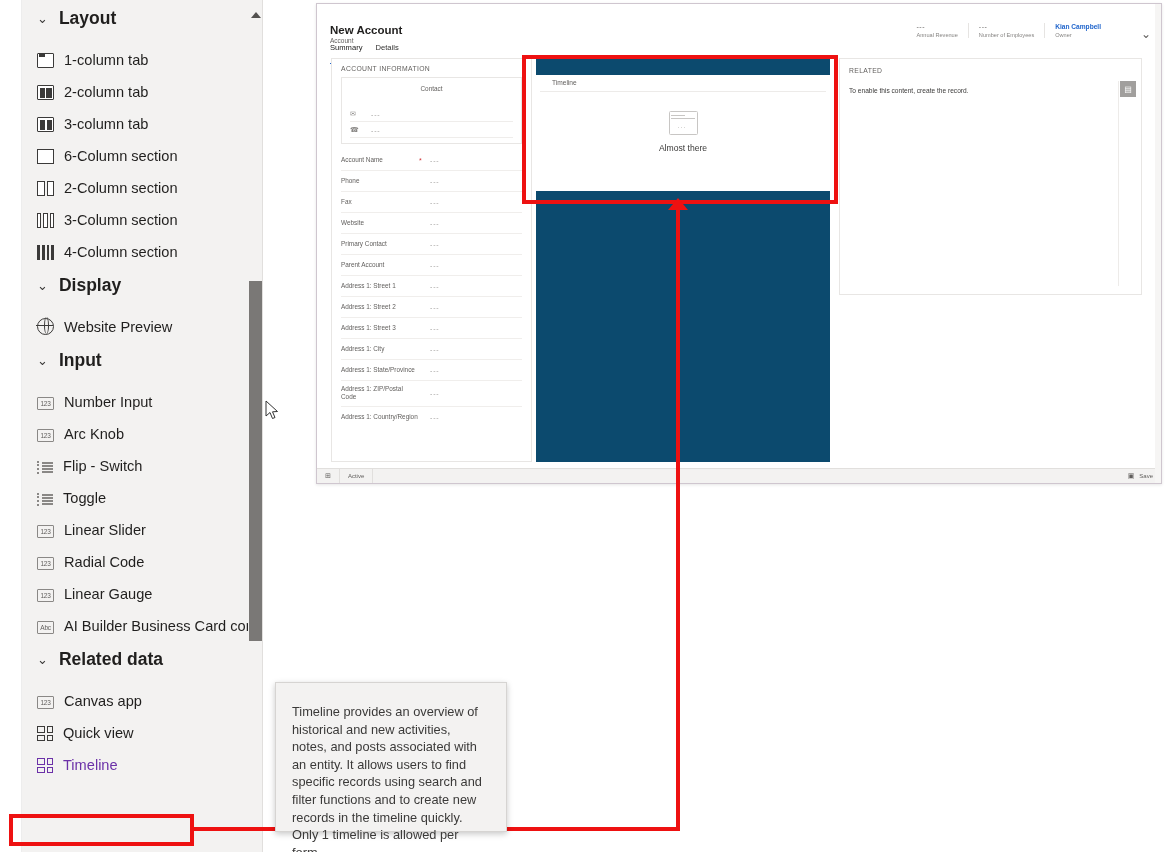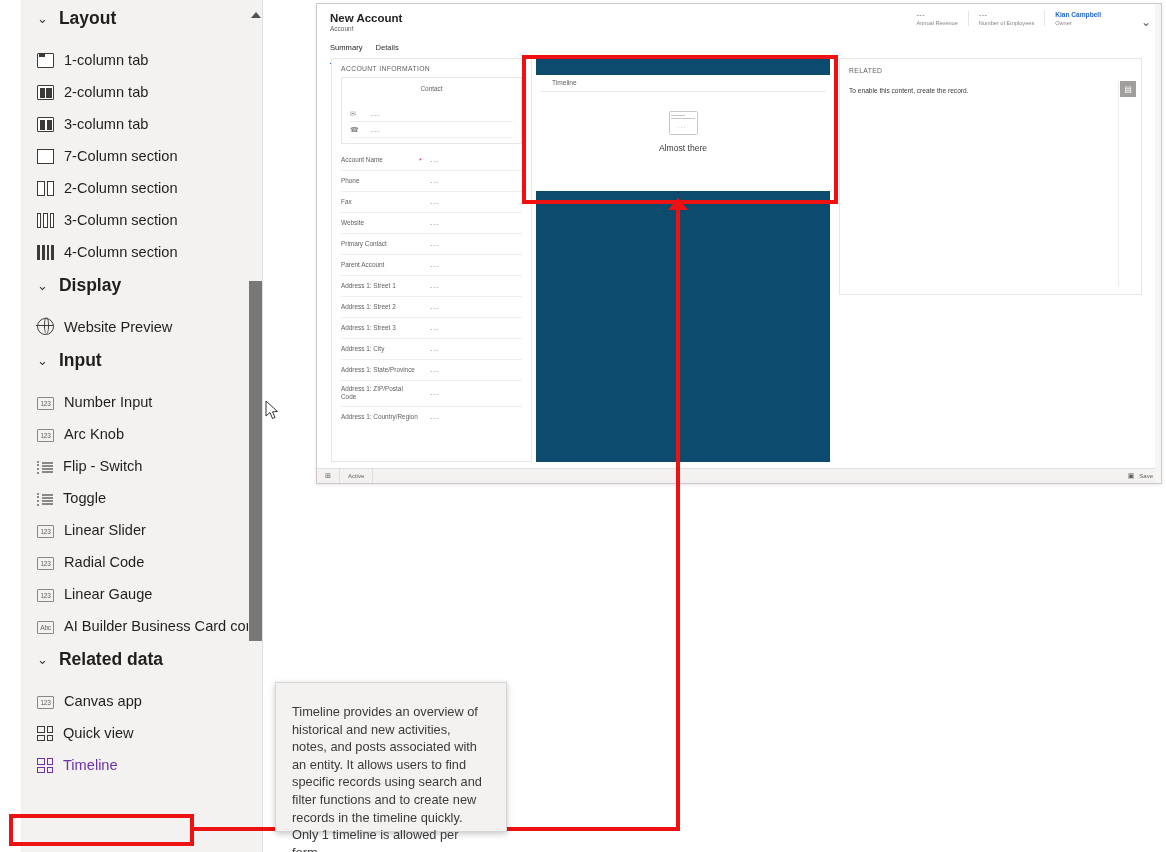--- a/index.html
+++ b/index.html
@@ -146,21 +146,21 @@
     position:absolute; left:53px; top:3px; width:846px; height:481px;
     background:#ffffff;
     border:1px solid #cfc6cf;
     box-shadow:0 1px 3px rgba(0,0,0,0.10);
   }
   #form-scroll-right {
     position:absolute; right:0; top:0; width:6px; height:100%;
     background:#f6f5f4;
   }
 
-  #form-header { position:absolute; left:0; top:0; right:0; height:42px; }
+  #form-header { position:absolute; left:0; top:12px; right:0; height:42px; }
   #rec-title {
     position:absolute; left:13px; top:8px;
     font-size:11.5px; font-weight:bold; color:#201f1e;
   }
   #rec-sub {
     position:absolute; left:13px; top:21px;
     font-size:6.5px; color:#605e5c;
   }
 
   #hdr-fields {
@@ -330,21 +330,21 @@
       <span class="label">2-column tab</span>
     </div>
     <div class="item">
       <span class="ico ico-tab3"></span>
       <span class="label">3-column tab</span>
     </div>
     <div class="item">
       <span class="ico ico-sec">
           <i></i>
         </span>
-      <span class="label">7-Column section</span>
+      <span class="label">6-Column section</span>
     </div>
     <div class="item">
       <span class="ico ico-sec">
           <i></i>
           <i></i>
         </span>
       <span class="label">2-Column section</span>
     </div>
     <div class="item">
       <span class="ico ico-sec">

